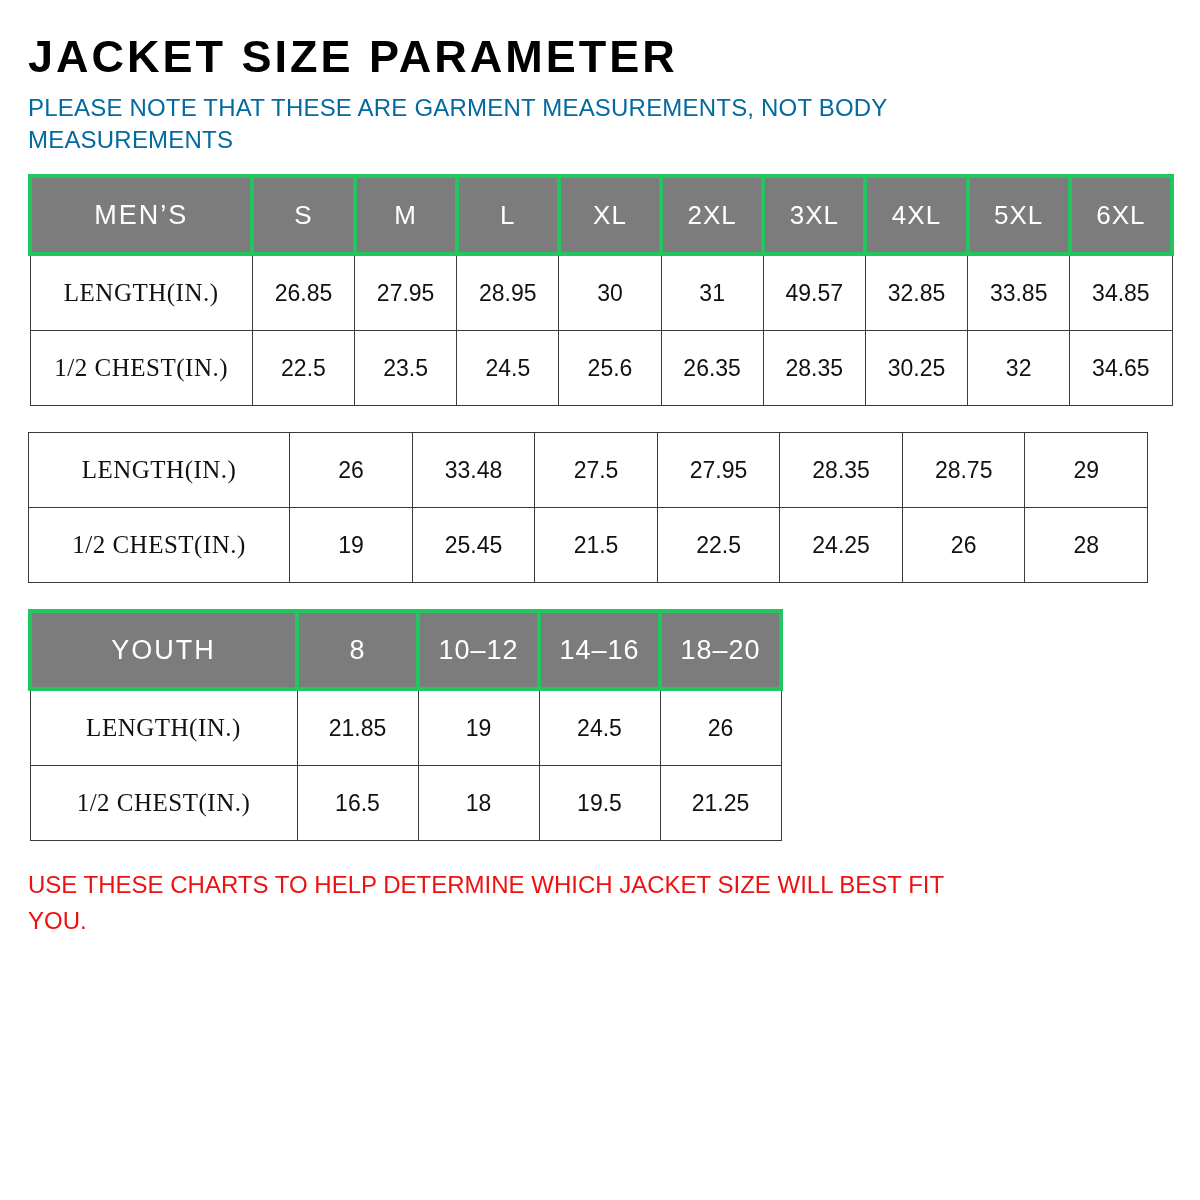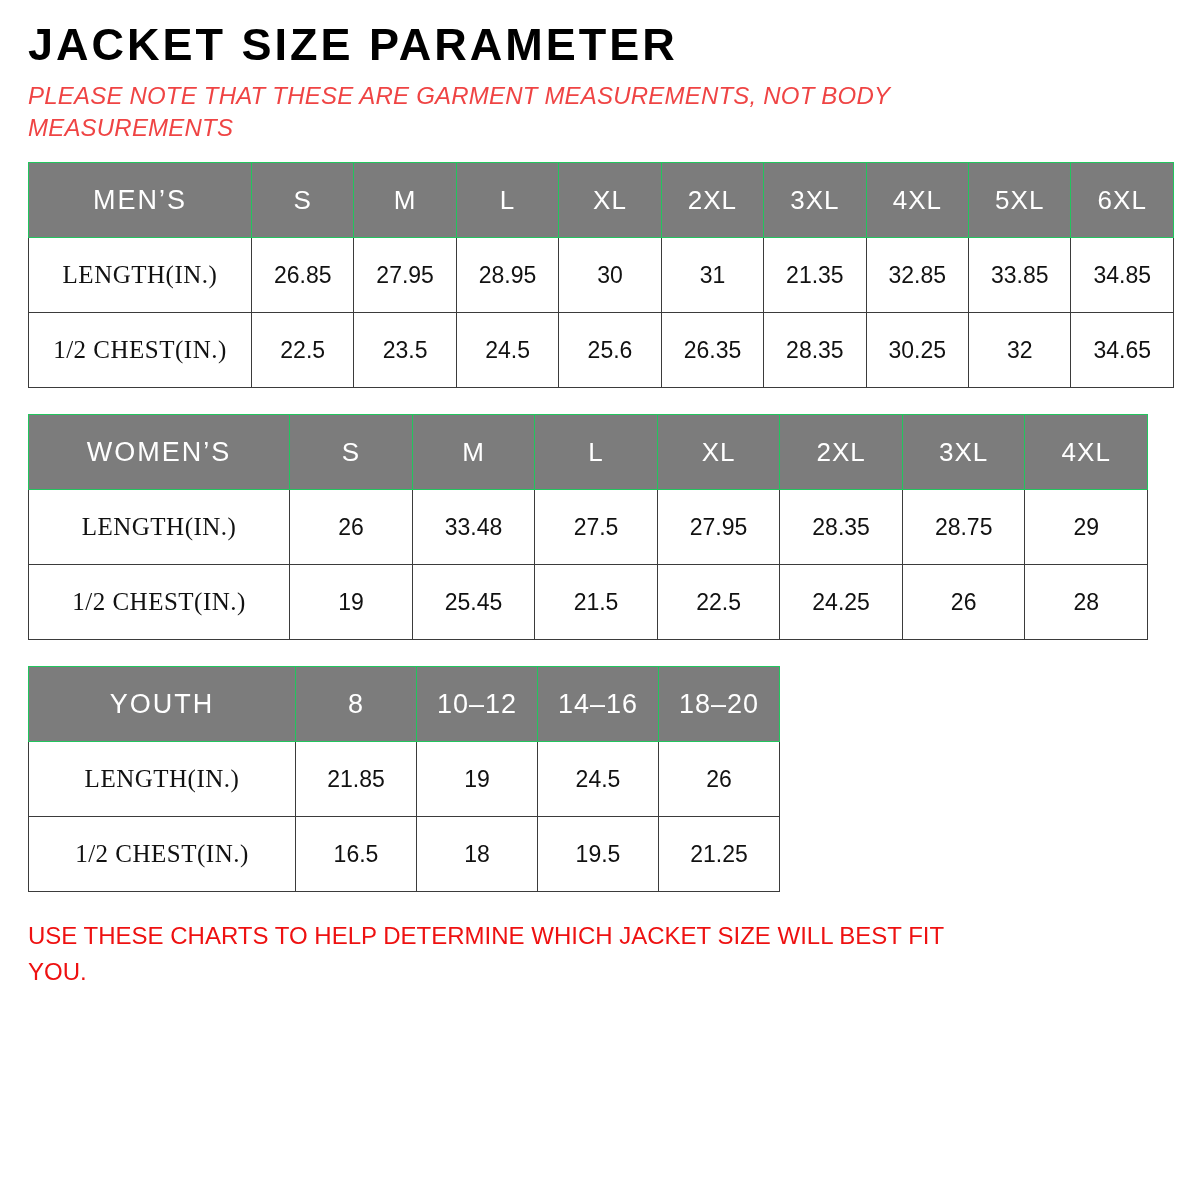--- a/index.html
+++ b/index.html
@@ -12,59 +12,58 @@
     height: 1200px;
     font-family: "Liberation Sans", sans-serif;
     color: #000000;
     overflow: hidden;
   }
   .page {
     position: relative;
     width: 1016px;
     height: 1200px;
     box-sizing: border-box;
-    padding: 16px 28px 0 28px;
+    padding: 28px 28px 0 28px;
   }
   .title {
     font-size: 45px;
     font-weight: bold;
     letter-spacing: 3px;
     margin: 4px 0 10px 0;
     line-height: 1.1;
     color: #000;
   }
   .note {
-    color: #ef4444;
+    color: #0369a1;
     font-size: 24px;
     line-height: 1.35;
     margin: 0 0 18px 0;
     max-width: 960px;
     letter-spacing: 0.2px;
-    font-style: italic;
   }
   table.size {
     border-collapse: collapse;
     table-layout: fixed;
     margin-bottom: 26px;
   }
   table.size td {
     border: 1px solid #3b3b3b;
     text-align: center;
     vertical-align: middle;
     font-size: 23px;
     color: #111;
     padding: 0;
     height: 74px;
   }
   table.size tr.header td {
     background: #7c7c7c;
     color: #ffffff;
     font-size: 26px;
     letter-spacing: 1px;
-    border: 1px solid #22c55e;
+    border: 4px solid #22c55e;
   }
   table.size tr.header td.label {
     font-size: 27px;
     letter-spacing: 2px;
   }
   table.size td.rowlabel {
     font-size: 25px;
     letter-spacing: 0.5px;
     font-family: Liberation Serif, serif;
   }
@@ -129,21 +128,21 @@
         <td>5XL</td>
         <td>6XL</td>
       </tr>
       <tr>
         <td class="rowlabel">LENGTH(IN.)</td>
         <td>26.85</td>
         <td>27.95</td>
         <td>28.95</td>
         <td>30</td>
         <td>31</td>
-        <td>21.35</td>
+        <td>49.57</td>
         <td>32.85</td>
         <td>33.85</td>
         <td>34.85</td>
       </tr>
       <tr>
         <td class="rowlabel">1/2 CHEST(IN.)</td>
         <td>22.5</td>
         <td>23.5</td>
         <td>24.5</td>
         <td>25.6</td>
@@ -161,30 +160,20 @@
       <col class="c0">
         <col class="cx">
         <col class="cx">
         <col class="cx">
         <col class="cx">
         <col class="cx">
         <col class="cx">
         <col class="cx">
     </colgroup>
     <tbody>
-      <tr class="header">
-        <td class="label">WOMEN’S</td>
-        <td>S</td>
-        <td>M</td>
-        <td>L</td>
-        <td>XL</td>
-        <td>2XL</td>
-        <td>3XL</td>
-        <td>4XL</td>
-      </tr>
       <tr>
         <td class="rowlabel">LENGTH(IN.)</td>
         <td>26</td>
         <td>33.48</td>
         <td>27.5</td>
         <td>27.95</td>
         <td>28.35</td>
         <td>28.75</td>
         <td>29</td>
       </tr>

